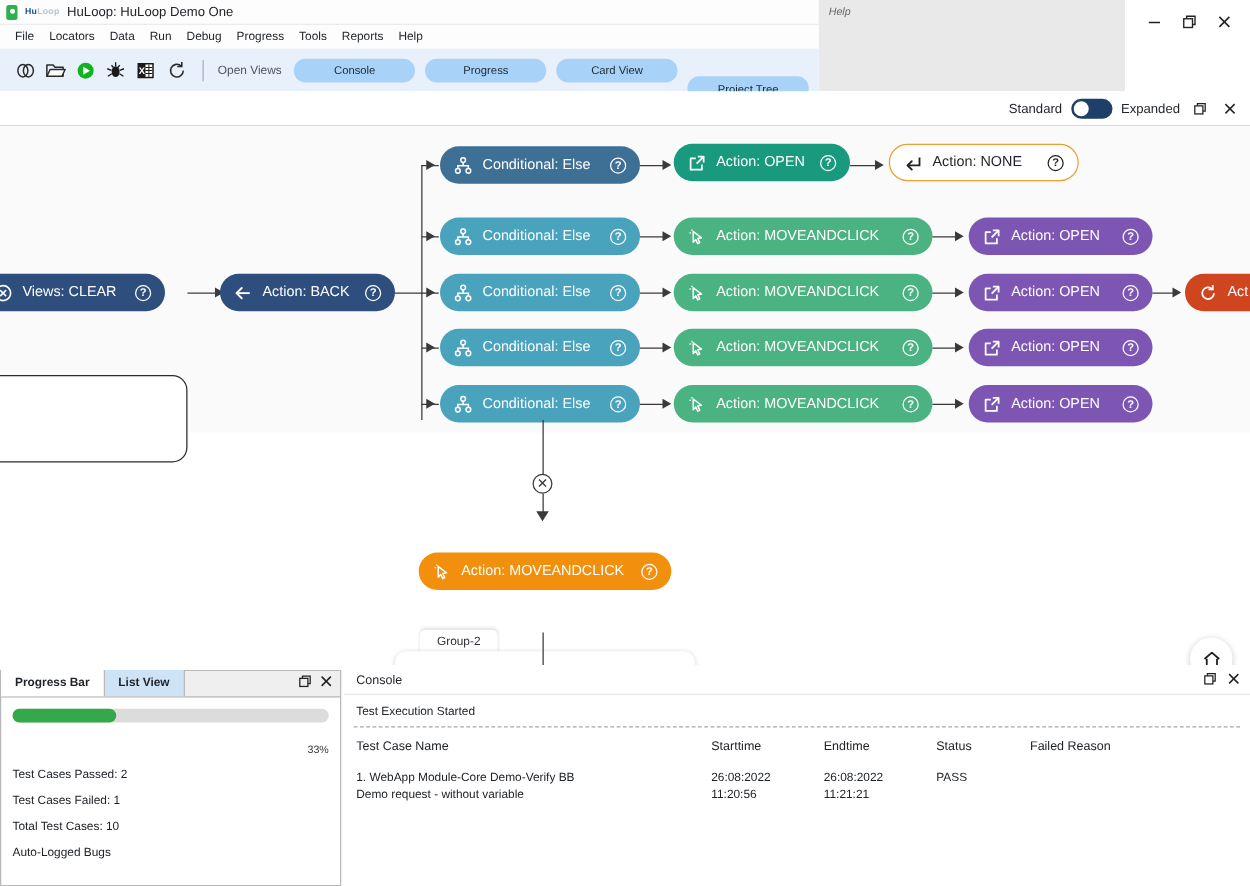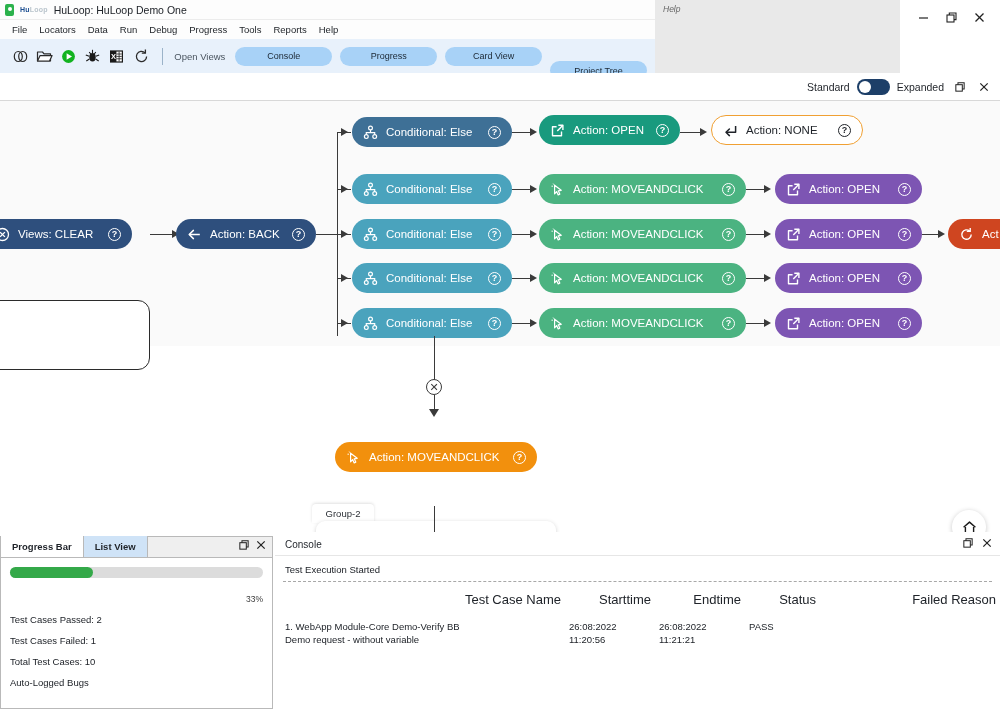--- a/index.html
+++ b/index.html
@@ -132,21 +132,21 @@
     border:1.6px solid #2b2b2b; border-radius:12px; background:#fff;
   }
 
   
   .group-card{
     position:absolute; left:316px; top:420px; width:240px; height:70px;
     background:#ffffff; border-radius:9px;
     box-shadow:0 1px 4px rgba(0,0,0,.18);
   }
   .group-tab{
-    position:absolute; left:312px; top:403px; width:62px; height:19px;
+    position:absolute; left:336px; top:403px; width:62px; height:19px;
     background:#ffffff; border-radius:4px 4px 0 0;
     box-shadow:0 -1px 3px rgba(0,0,0,.12);
     display:flex; align-items:center; justify-content:center;
     font-size:9.5px; color:#2b2f35;
   }
 
   
   .ln{ position:absolute; background:#3a3a3a; }
   .arrowhead{
     position:absolute; width:0; height:0;
@@ -199,22 +199,22 @@
   .chead{
     height:22px; display:flex; align-items:center; padding:0 10px;
     font-size:10px; color:#1f2329; position:relative;
     border-bottom:1px solid #e6e6e6;
   }
   .chead-ctrls{ position:absolute; right:7px; top:3px; display:flex; gap:7px;}
   .cexec{ font-size:9.5px; color:#20242a; padding:8px 10px 6px 10px;}
   .cdash{ border-top:1px dashed #a8a8a8; margin:0 8px;}
   table.ctab{ width:100%; border-collapse:collapse; }
   table.ctab th{
-    font-size:13px; font-weight:400; color:#20242a;
-    text-align:right; padding:10px 4px 8px 4px;
+    font-size:10px; font-weight:400; color:#20242a;
+    text-align:left; padding:10px 4px 8px 4px;
   }
   table.ctab td{
     font-size:9.5px; color:#20242a; vertical-align:top;
     padding:6px 4px; line-height:1.35;
   }
   .pass{ color:#22a14c; font-size:9px; }
 
   svg{ display:block; overflow:visible; }
 </style>
 </head>

